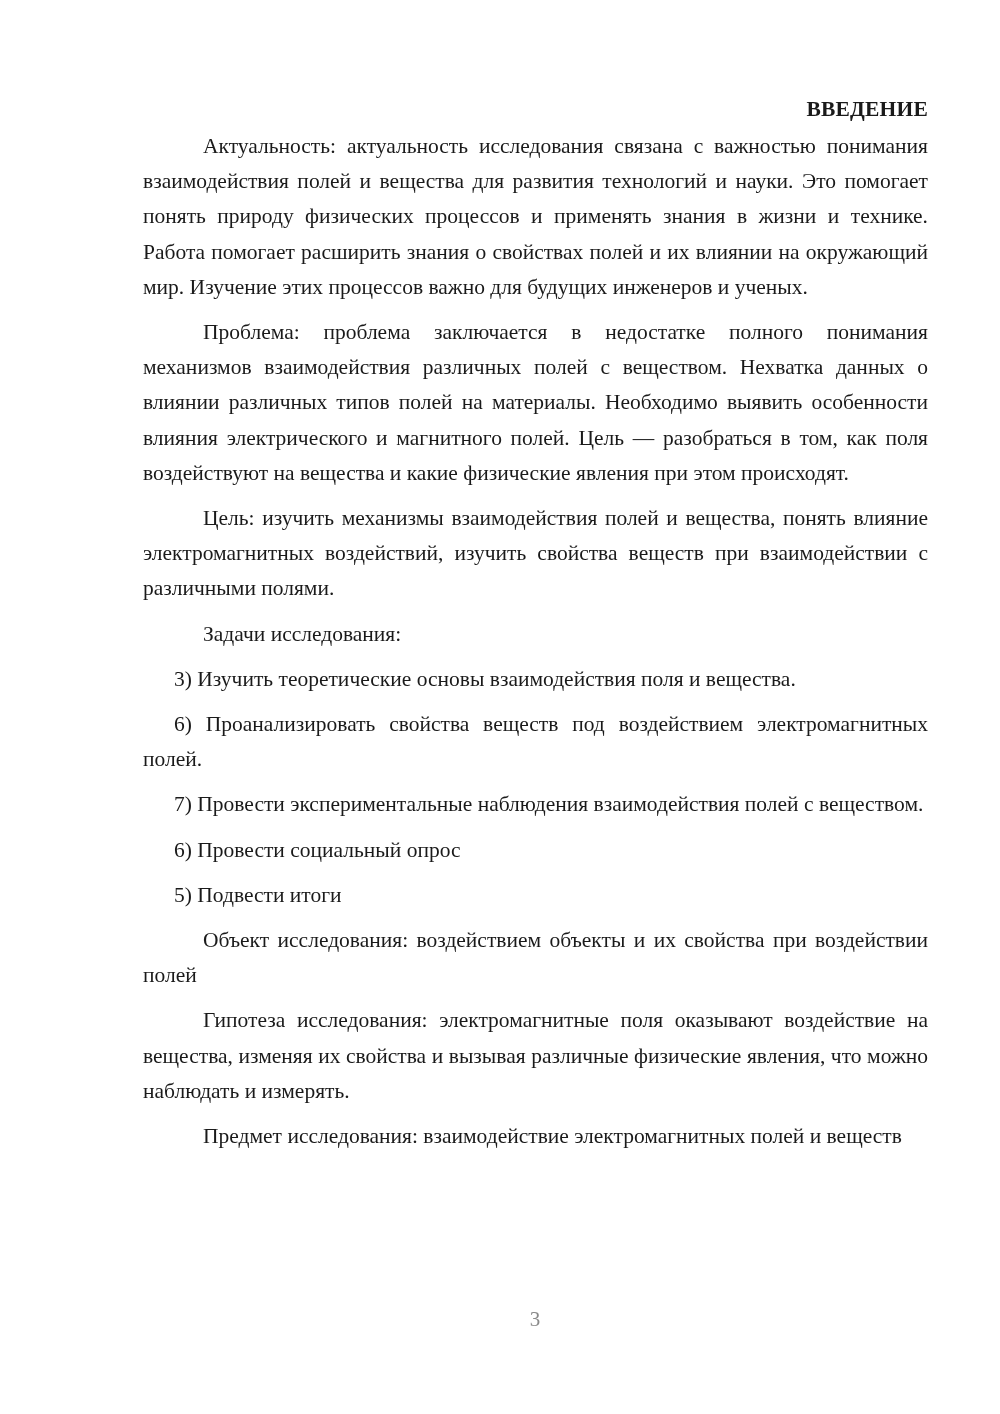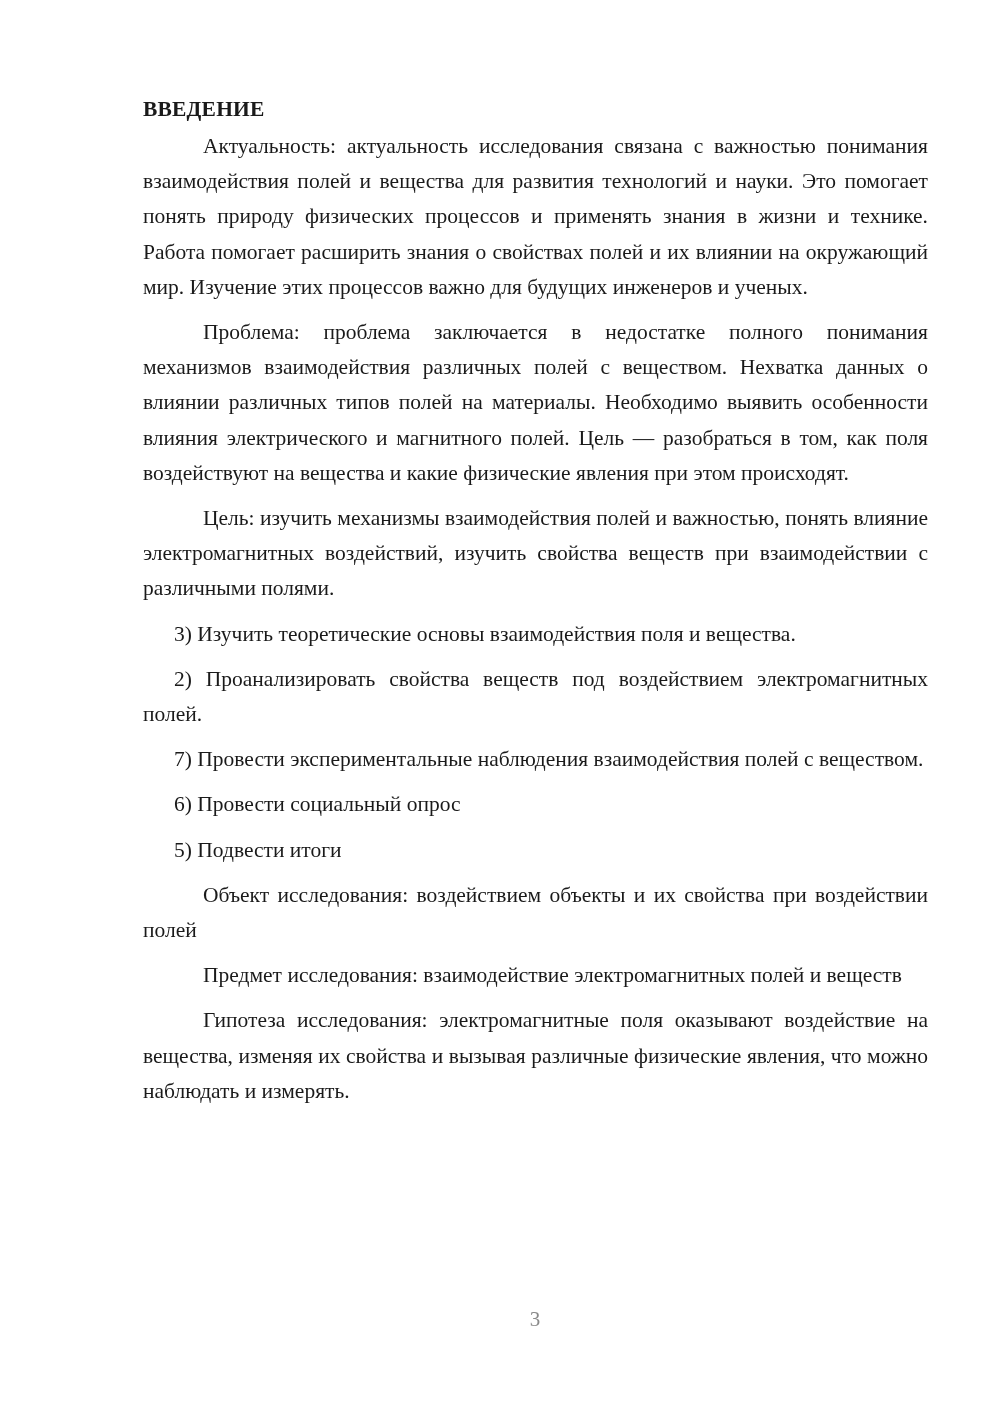--- a/index.html
+++ b/index.html
@@ -15,21 +15,21 @@
       font-family: "Liberation Serif", "DejaVu Serif", serif;
       color: #1a1a1a;
     }
     .page {
       position: absolute;
       left: 143px;
       top: 92px;
       width: 785px;
     }
     .title {
-      text-align: left;
+      text-align: right;
       font-weight: bold;
       font-size: 21.5px;
       line-height: 35px;
       margin: 0 0 2px 0;
       padding-left: 0;
       letter-spacing: 0.2px;
     }
     p {
       margin: 0 0 10px 0;
       font-size: 21.5px;
@@ -60,31 +60,32 @@
 </head>
 <body>
 
 <div class="page">
   <div class="title">ВВЕДЕНИЕ</div>
 
   <p class="indent">Актуальность: актуальность исследования связана с важностью понимания взаимодействия полей и вещества для развития технологий и науки. Это помогает понять природу физических процессов и применять знания в жизни и технике. Работа помогает расширить знания о свойствах полей и их влиянии на окружающий мир. Изучение этих процессов важно для будущих инженеров и ученых.</p>
 
   <p class="indent">Проблема: проблема заключается в недостатке полного понимания механизмов взаимодействия различных полей с веществом. Нехватка данных о влиянии различных типов полей на материалы. Необходимо выявить особенности влияния электрического и магнитного полей. Цель — разобраться в том, как поля воздействуют на вещества и какие физические явления при этом происходят.</p>
 
-  <p class="indent">Цель: изучить механизмы взаимодействия полей и важностью, понять влияние электромагнитных воздействий, изучить свойства веществ при взаимодействии с различными полями.</p>
+  <p class="indent">Цель: изучить механизмы взаимодействия полей и вещества, понять влияние электромагнитных воздействий, изучить свойства веществ при взаимодействии с различными полями.</p>
 
+  <p class="label">Задачи исследования:</p>
 
   <div>
     <p class="item">3) Изучить теоретические основы взаимодействия поля и вещества.</p>
-    <p class="item">2) Проанализировать свойства веществ под воздействием электромагнитных полей.</p>
+    <p class="item">6) Проанализировать свойства веществ под воздействием электромагнитных полей.</p>
     <p class="item">7) Провести экспериментальные наблюдения взаимодействия полей с веществом.</p>
     <p class="item">6) Провести социальный опрос</p>
     <p class="item">5) Подвести итоги</p>
   </div>
 
   <p class="indent">Объект исследования: воздействием объекты и их свойства при воздействии полей</p>
 
+  <p class="indent">Гипотеза исследования: электромагнитные поля оказывают воздействие на вещества, изменяя их свойства и вызывая различные физические явления, что можно наблюдать и измерять.</p>
+
   <p class="indent">Предмет исследования: взаимодействие электромагнитных полей и веществ</p>
-
-  <p class="indent">Гипотеза исследования: электромагнитные поля оказывают воздействие на вещества, изменяя их свойства и вызывая различные физические явления, что можно наблюдать и измерять.</p>
 </div>
 
 <div class="page-number">3</div>
 
 </body></html>

